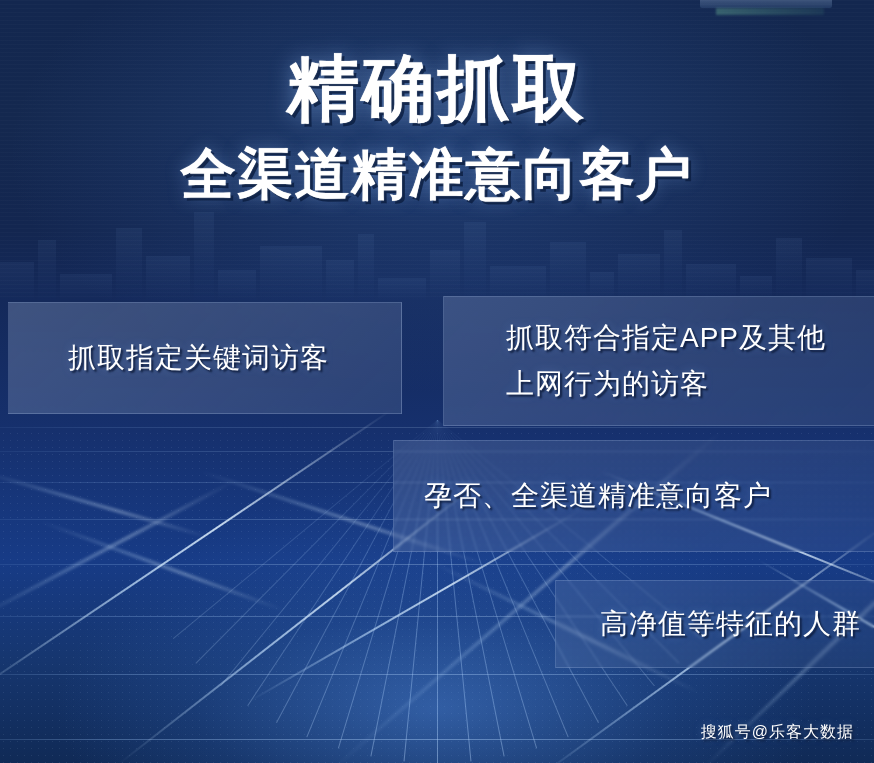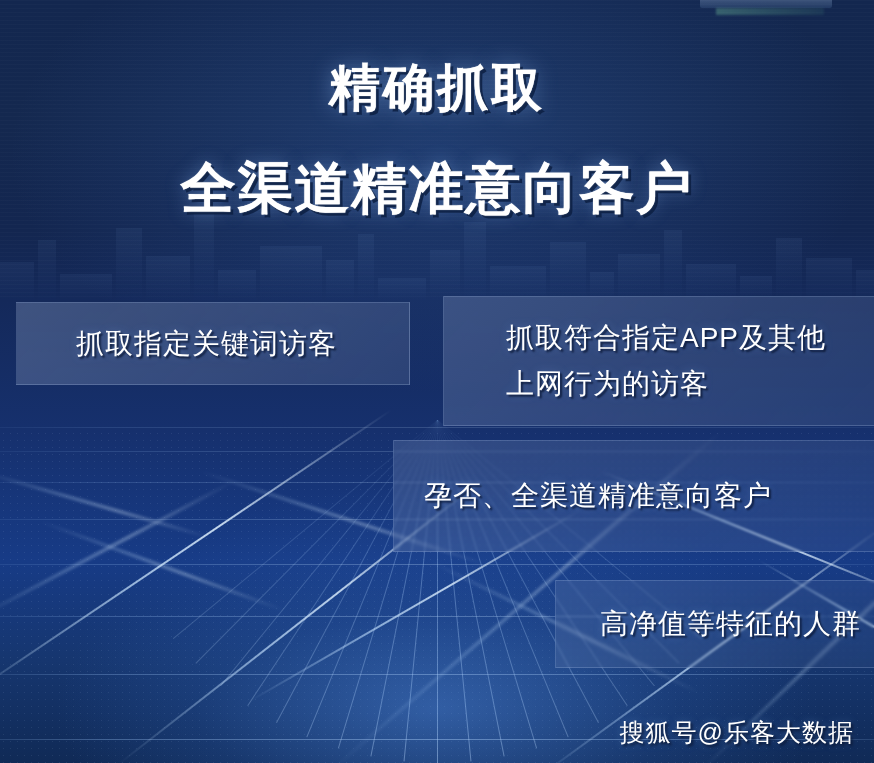--- a/index.html
+++ b/index.html
@@ -154,32 +154,32 @@
   }
 
   
   .headings {
     position: absolute;
     left: 0; right: 0; top: 46px;
     text-align: center;
     z-index: 6;
   }
   .title-main {
-    font-size: 51px;
+    font-size: 72px;
     line-height: 84px;
     font-weight: 700;
     color: #ffffff;
     letter-spacing: 3px;
     text-shadow:
       0 0 1px #ffffff,
       3px 3px 0 rgba(12,30,66,0.85),
       0 0 22px rgba(150,195,255,0.45);
   }
   .title-sub {
-    margin-top: 26px;
+    margin-top: 12px;
     font-size: 55px;
     line-height: 64px;
     font-weight: 700;
     color: #ffffff;
     letter-spacing: 2px;
     text-shadow:
       0 0 1px #ffffff,
       3px 3px 0 rgba(12,30,66,0.85),
       0 0 18px rgba(150,195,255,0.40);
   }
@@ -198,21 +198,21 @@
     text-shadow: 2px 2px 2px rgba(8,20,48,0.85), 0 0 10px rgba(120,175,245,0.30);
     background: rgba(120,145,190,0.30);
     border: 1px solid rgba(185,210,245,0.22);
     backdrop-filter: blur(1px);
   }
   .card .txt { display: block; width: 100%; }
   .card .txt span { display: block; }
 
   
   #card-keyword {
-    left: 16px;  top: 302px;  width: 394px;  height: 83px;
+    left: 8px;  top: 302px;  width: 394px;  height: 112px;
     padding-left: 60px;
     background: linear-gradient(135deg, rgba(124,142,180,0.42), rgba(86,106,150,0.34));
     border-left: none;
   }
   #card-app {
     left: 443px; top: 296px; width: 431px; height: 130px;
     padding-left: 62px;
     background: linear-gradient(135deg, rgba(112,132,176,0.40), rgba(74,96,142,0.33));
     border-right: none;
   }
@@ -242,21 +242,21 @@
     background: linear-gradient(135deg, rgba(110,134,182,0.26), rgba(70,96,150,0.18));
     border-right: none;
   }
 
   
   #watermark {
     position: absolute;
     right: 20px;
     bottom: 16px;
     z-index: 8;
-    font-size: 25px;
+    font-size: 16px;
     line-height: 30px;
     color: #ffffff;
     letter-spacing: 1px;
     text-shadow: 2px 2px 3px rgba(5,15,40,0.95), 0 0 8px rgba(130,180,245,0.35);
     white-space: nowrap;
   }
 </style>
 </head>
 <body>
 

